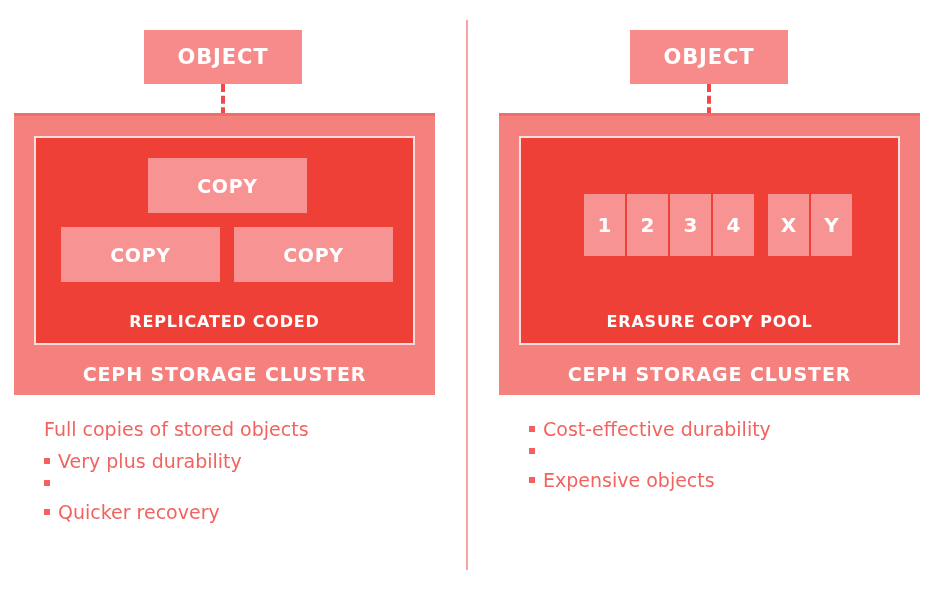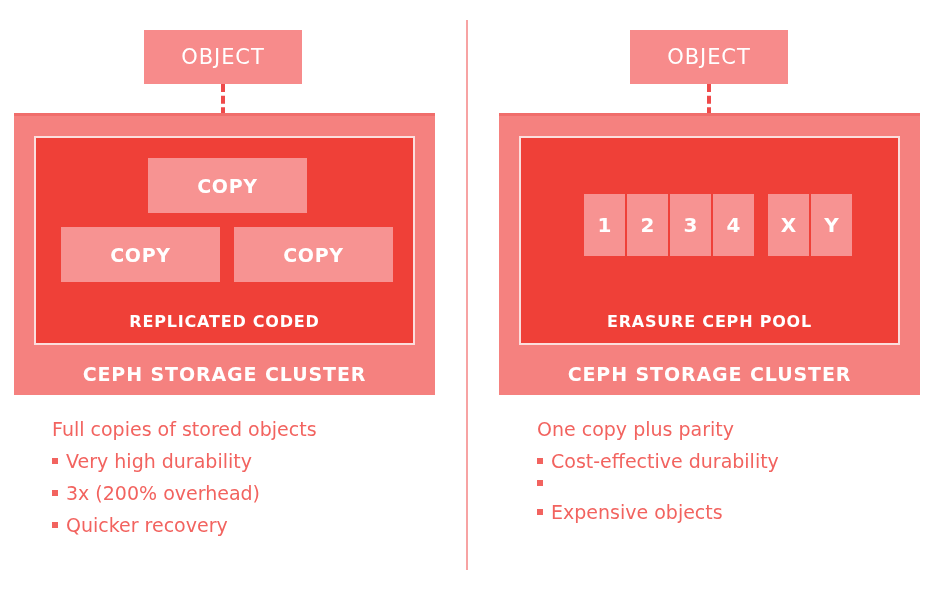--- a/index.html
+++ b/index.html
@@ -43,21 +43,21 @@
   .panel-right { left: 467px; }
 
   
   .object-chip {
     position: absolute;
     width: 158px;
     height: 54px;
     background: #f78b8b;
     color: #ffffff;
     font-size: 21px;
-    font-weight: normal;
+    font-weight: bold;
     letter-spacing: 0.9px;
     display: flex;
     align-items: center;
     justify-content: center;
   }
 
   
   .arrow {
     position: absolute;
     width: 14px;
@@ -163,21 +163,20 @@
     margin-right: 2px;
   }
   .chunk.gap-before { margin-left: 12px; }
 
   
   .caption {
     position: absolute;
     color: #f2635f;
     font-size: 19px;
     line-height: 19px;
-    margin-left: 8px;
   }
   .caption .headline {
     margin: 0 0 13px 0;
     padding-left: 0;
   }
   .bullet-row {
     display: flex;
     align-items: baseline;
     margin-bottom: 13px;
   }
@@ -223,26 +222,25 @@
 
       <div class="cluster-label">CEPH STORAGE CLUSTER</div>
     </div>
 
     <div class="caption" style="left:44px; top:420px;">
 
       <div class="headline">Full copies of stored objects</div>
 
       <div class="bullet-row">
         <span class="bullet-sq"></span>
-        <span class="bullet-text">Very high durability</span>
-      </div>
-
-      <div class="bullet-row">
-        <span class="bullet-sq"></span>
-        <span class="bullet-text">3x (200% overhead)</span>
+        <span class="bullet-text">Very plus durability</span>
+      </div>
+
+      <div class="bullet-row">
+        <span class="bullet-sq"></span>
       </div>
 
       <div class="bullet-row">
         <span class="bullet-sq"></span>
         <span class="bullet-text">Quicker recovery</span>
       </div>
     </div>
   </div>
 
   <div class="panel panel-right">
@@ -260,29 +258,28 @@
 
         <div class="chunk-row">
           <div class="chunk">1</div>
           <div class="chunk">2</div>
           <div class="chunk">3</div>
           <div class="chunk">4</div>
           <div class="chunk gap-before">X</div>
           <div class="chunk">Y</div>
         </div>
 
-        <div class="pool-label">ERASURE CEPH POOL</div>
+        <div class="pool-label">ERASURE COPY POOL</div>
       </div>
 
       <div class="cluster-label">CEPH STORAGE CLUSTER</div>
     </div>
 
     <div class="caption" style="left:62px; top:420px;">
 
-      <div class="headline">One copy plus parity</div>
 
       <div class="bullet-row">
         <span class="bullet-sq"></span>
         <span class="bullet-text">Cost-effective durability</span>
       </div>
 
       <div class="bullet-row">
         <span class="bullet-sq"></span>
       </div>
 

